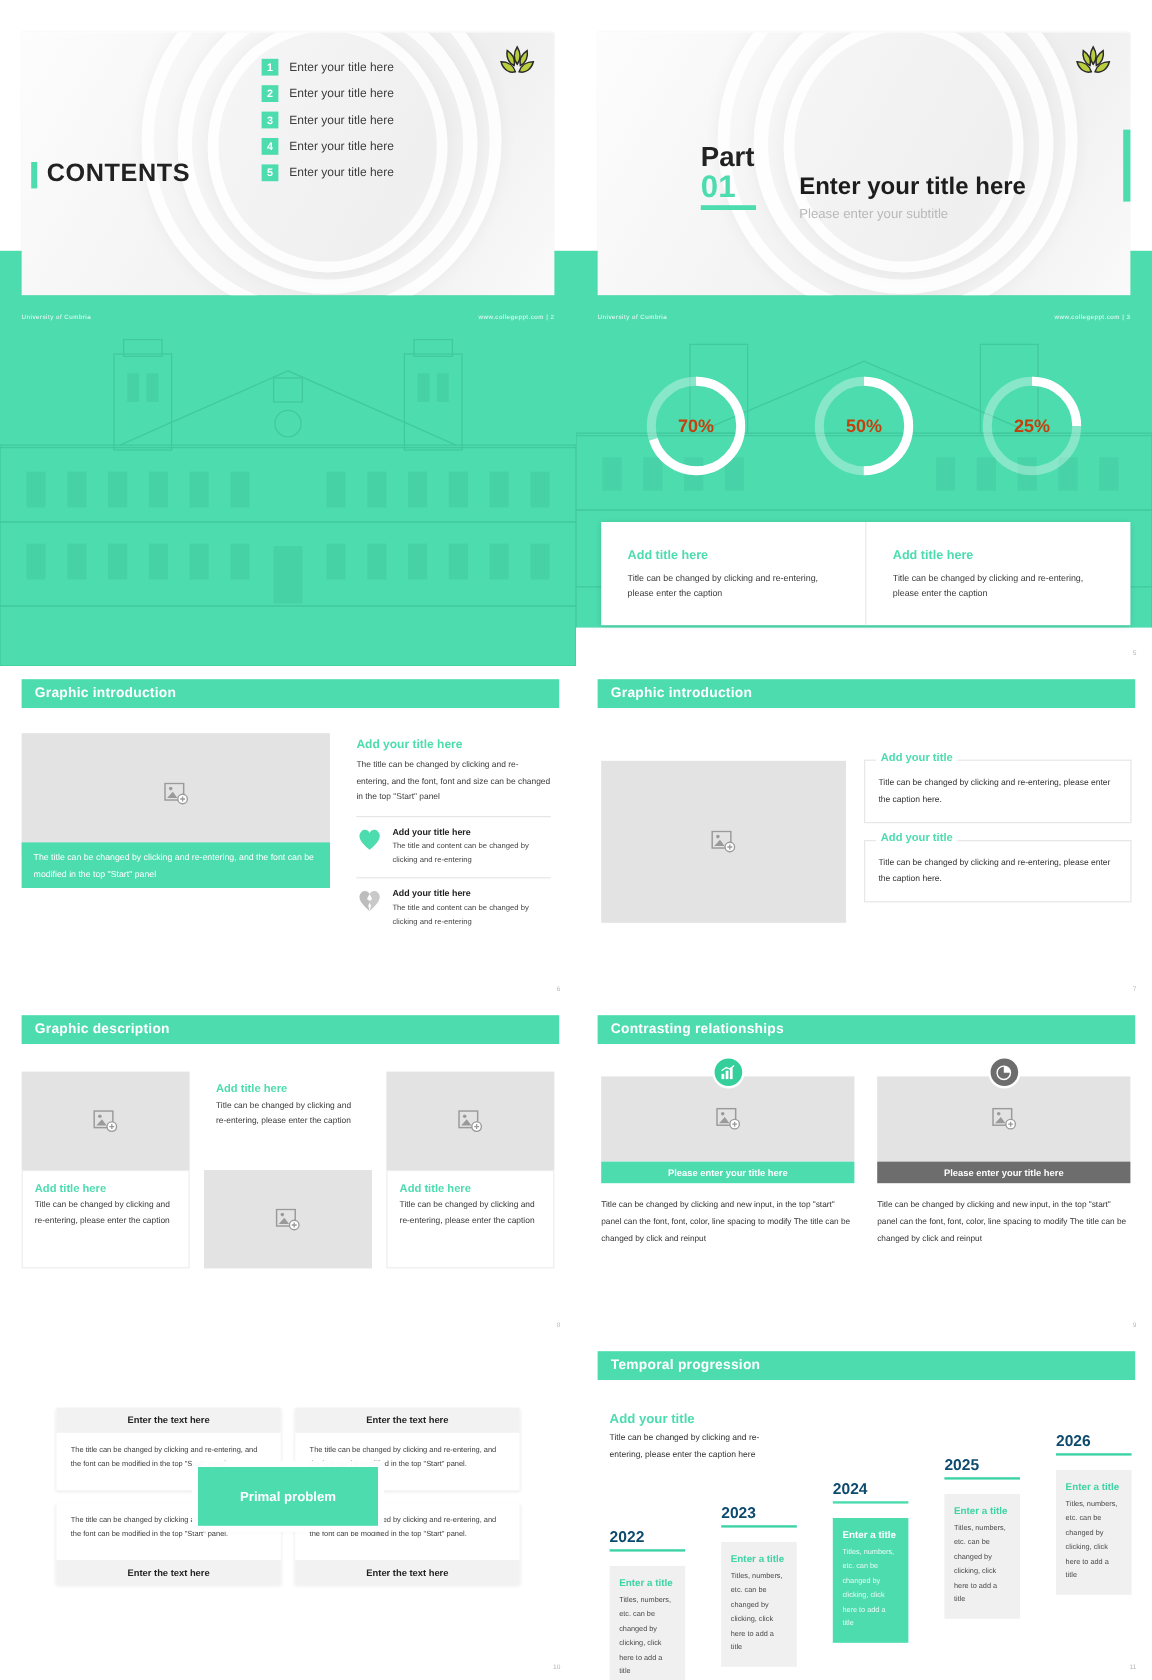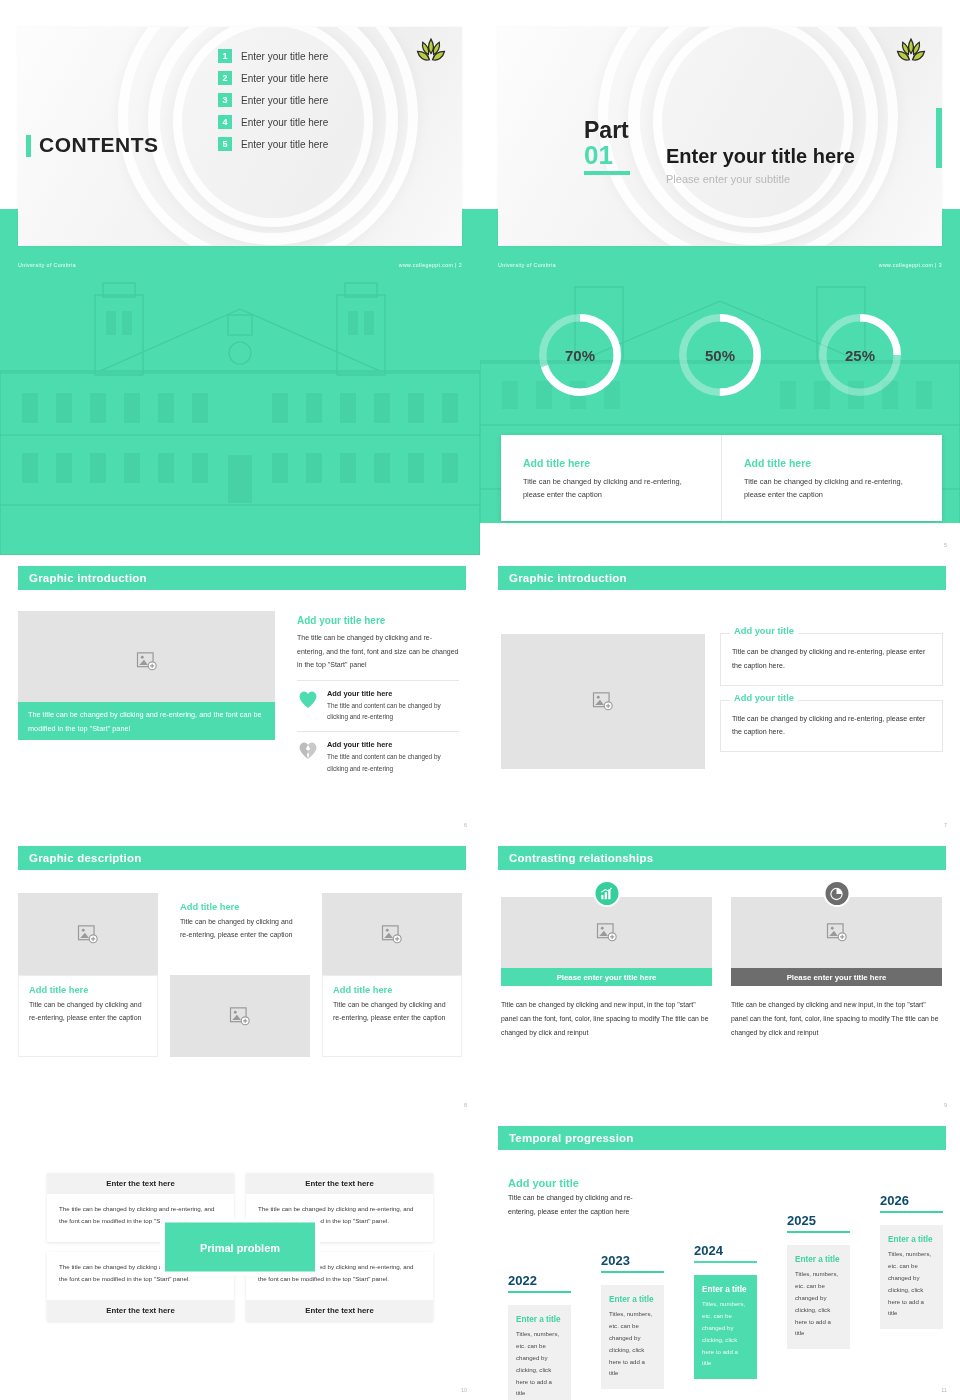--- a/index.html
+++ b/index.html
@@ -39,21 +39,21 @@
 
   
   .s-quote { background:#4ddcae; }
   .bldg { position:absolute; inset:0; opacity:.17; }
 
   
   .s-donut { background:#ffffff; }
   .donut-bg { position:absolute; left:0; top:0; right:0; height:248px; background:#4ddcae; overflow:hidden; }
   .donuts { position:absolute; left:0; right:0; top:34px; display:flex; justify-content:space-around; padding:0 30px; }
   .dwrap { position:relative; width:92px; height:92px; }
-  .dlabel { position:absolute; inset:0; display:flex; align-items:center; justify-content:center; color:#404040; font-size:15px; font-weight:bold; }
+  .dlabel { position:absolute; inset:0; display:flex; align-items:center; justify-content:center; color:#c2410c; font-size:15px; font-weight:bold; }
   .card2 { position:absolute; left:21px; right:18px; top:160px; height:86px; background:#fff; box-shadow:0 1px 5px rgba(0,0,0,.13); display:flex; }
   .card2 > div { flex:1; padding:22px 22px 0 22px; }
   .card2 > div + div { border-left:1px solid #e9e9e9; }
   .c2-title { color:#4ddcae; font-weight:bold; font-size:10.5px; margin-bottom:7px; }
   .c2-body { font-size:7.4px; color:#3a3a3a; line-height:1.75; }
   .pgnum { position:absolute; right:13px; bottom:7px; font-size:5.5px; color:#b6b6b6; }
 
   
   .hdr { position:absolute; left:18px; right:14px; top:11px; height:24px; background:#4ddcae; display:flex; align-items:center; }
   .hdr span { color:#fff; font-size:11.5px; font-weight:bold; padding-left:11px; letter-spacing:.2px; }
@@ -581,21 +581,21 @@
 
         <div class="t11step" style="left:93px; top:82px;">
           <div class="t11year">2023</div>
           <div class="t11rule"></div>
           <div class="t11card gray">
             <div class="t11c-t">Enter a title</div>
             <div class="t11c-b">Titles, numbers, etc. can be changed by clicking, click here to add a title</div>
           </div>
         </div>
 
-        <div class="t11step" style="left:186px; top:72px;">
+        <div class="t11step" style="left:186px; top:62px;">
           <div class="t11year">2024</div>
           <div class="t11rule" style="background:#4ddcae;"></div>
           <div class="t11card green">
             <div class="t11c-t">Enter a title</div>
             <div class="t11c-b">Titles, numbers, etc. can be changed by clicking, click here to add a title</div>
           </div>
         </div>
 
         <div class="t11step" style="left:279px; top:42px;">
           <div class="t11year">2025</div>

